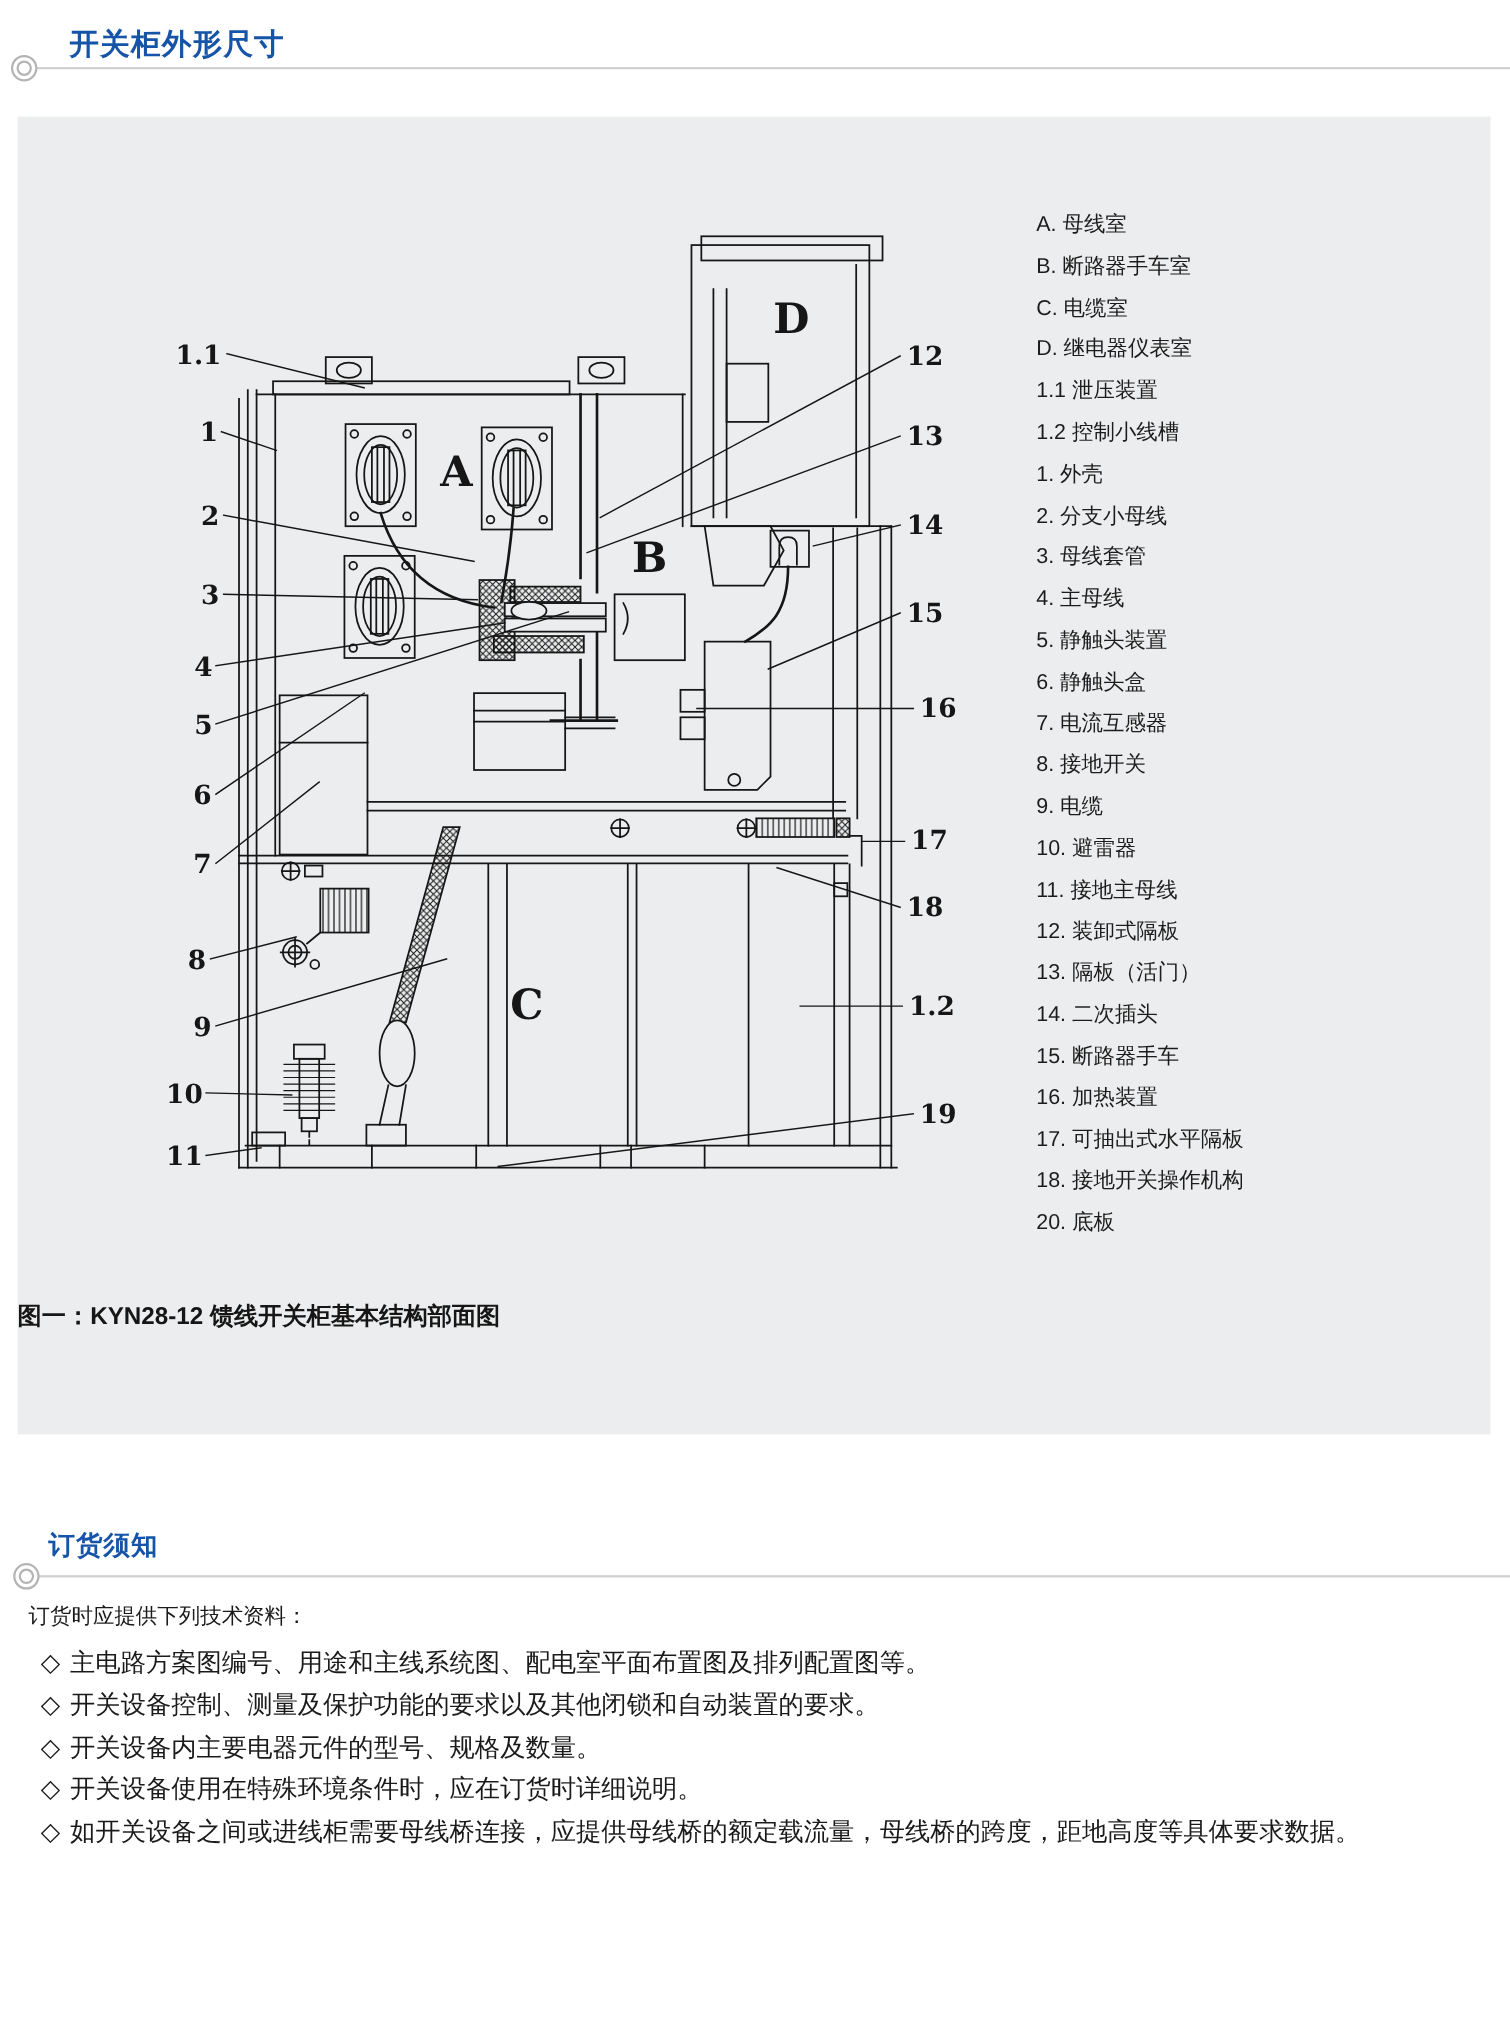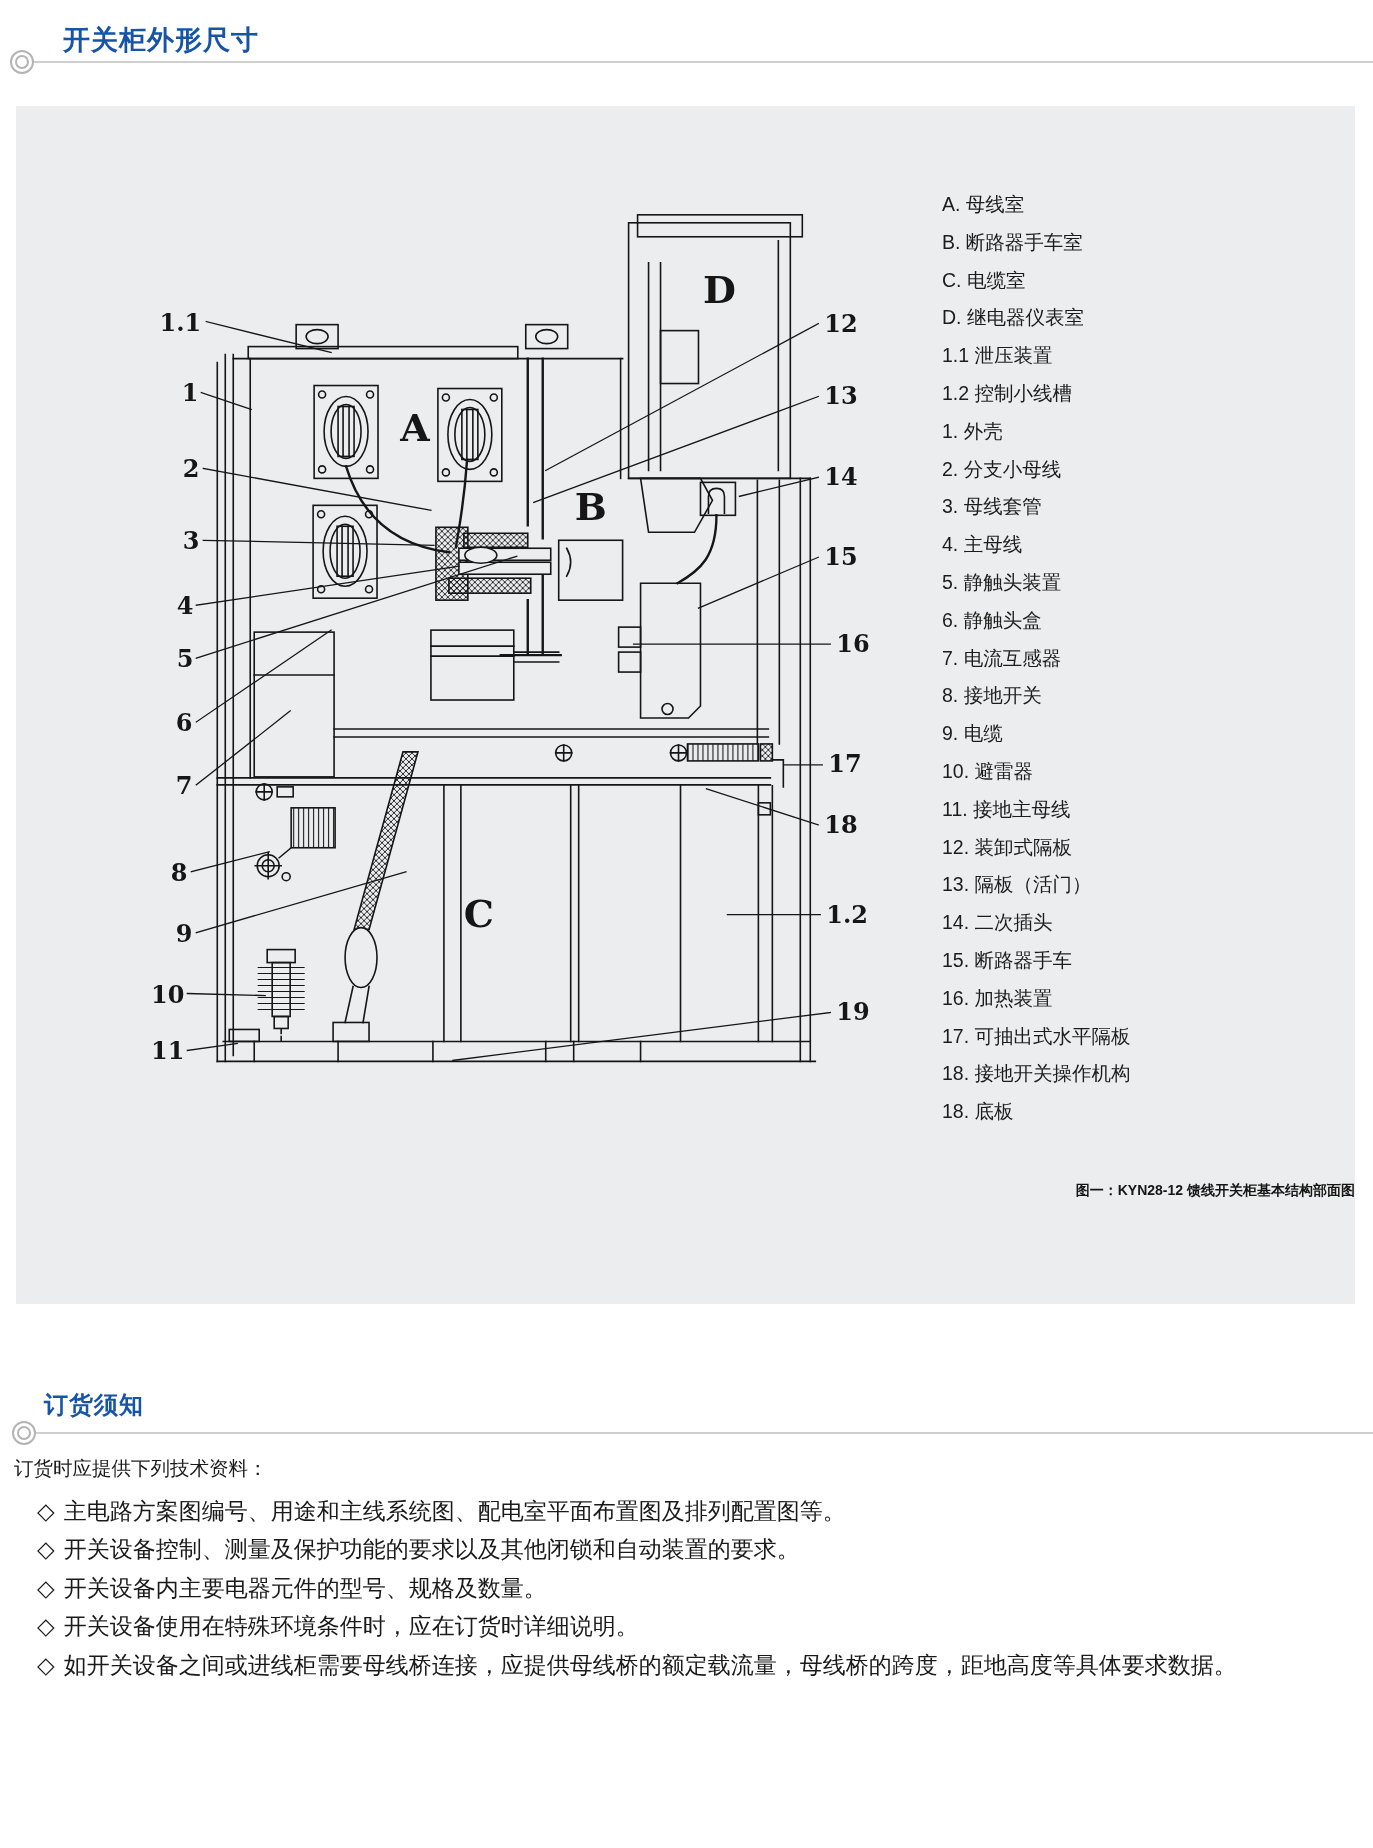--- a/index.html
+++ b/index.html
@@ -14,23 +14,23 @@
   #ring-1{left:10px;top:50px;}
   #ring-2{left:12px;top:1421px;}
   .rule-line{position:absolute;height:2px;background:#cfcfcf;}
   #rule-1{left:28px;top:61px;width:1345px;}
   #rule-2{left:30px;top:1432px;width:1343px;}
 
   .panel{position:absolute;left:16px;top:106px;width:1339px;height:1198px;background:#ECEDEE;}
   .panel svg{position:absolute;left:0;top:0;}
 
   .legend{position:absolute;left:926px;top:80px;font-size:19.5px;line-height:37.8px;color:#1c1c1c;white-space:nowrap;}
-  .caption{position:absolute;left:0;right:0;top:1076px;text-align:right;font-size:14px;font-weight:600;color:#161616;}
-
-  .intro{position:absolute;left:14px;top:1455px;font-size:19.5px;color:#1a1a1a;}
+  .caption{position:absolute;left:0;right:0;top:1076px;text-align:left;font-size:22px;font-weight:600;color:#161616;}
+
+  .intro{position:absolute;left:26px;top:1455px;font-size:19.5px;color:#1a1a1a;}
   .bullets{position:absolute;left:8px;top:1492px;}
   .bullet{font-size:23px;line-height:38.4px;color:#1a1a1a;white-space:nowrap;margin-left:29px;}
   .bullet .dj{margin-right:9px;}
 </style>
 </head>
 <body>
 
 <div>
 
   <div class="sec-title" id="title-1">开关柜外形尺寸</div>
@@ -266,21 +266,21 @@
       <div>9. 电缆</div>
       <div>10. 避雷器</div>
       <div>11. 接地主母线</div>
       <div>12. 装卸式隔板</div>
       <div>13. 隔板（活门）</div>
       <div>14. 二次插头</div>
       <div>15. 断路器手车</div>
       <div>16. 加热装置</div>
       <div>17. 可抽出式水平隔板</div>
       <div>18. 接地开关操作机构</div>
-      <div>18. 底板</div>
+      <div>20. 底板</div>
     </div>
 
     <div class="caption">图一：KYN28-12 馈线开关柜基本结构部面图</div>
   </div>
 
   <div class="sec-title" id="title-2">订货须知</div>
   <div class="ring" id="ring-2"></div>
   <div class="rule-line" id="rule-2"></div>
 
   <div class="intro">订货时应提供下列技术资料：</div>

